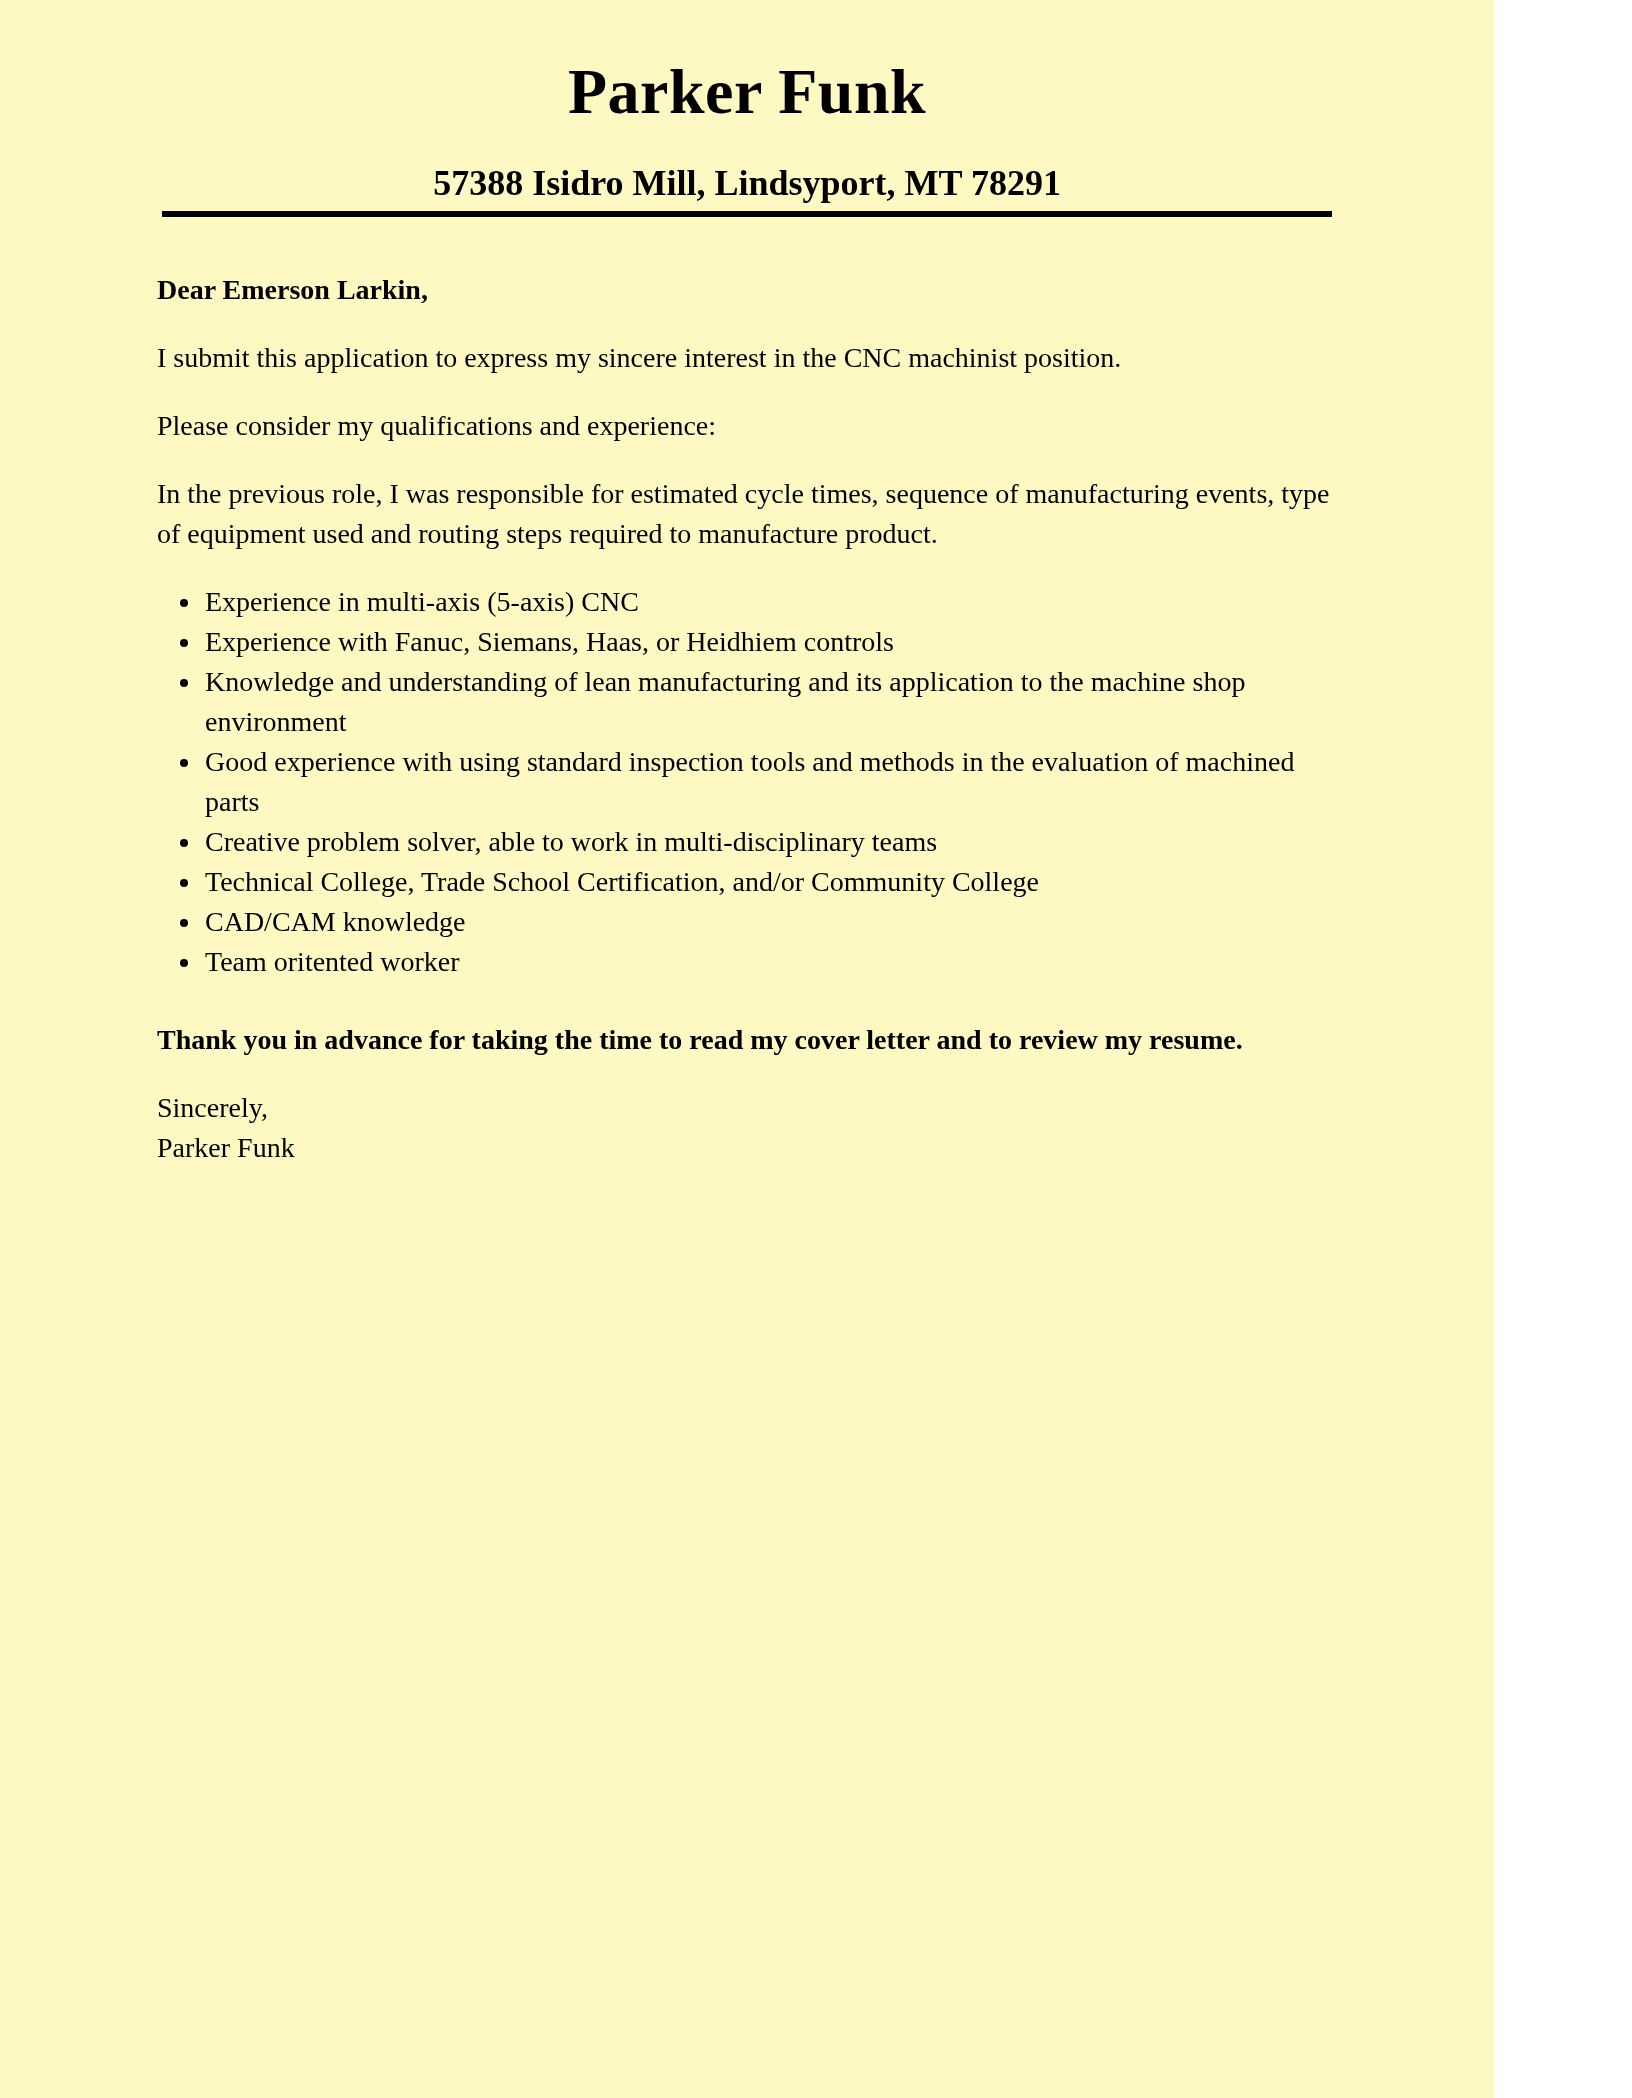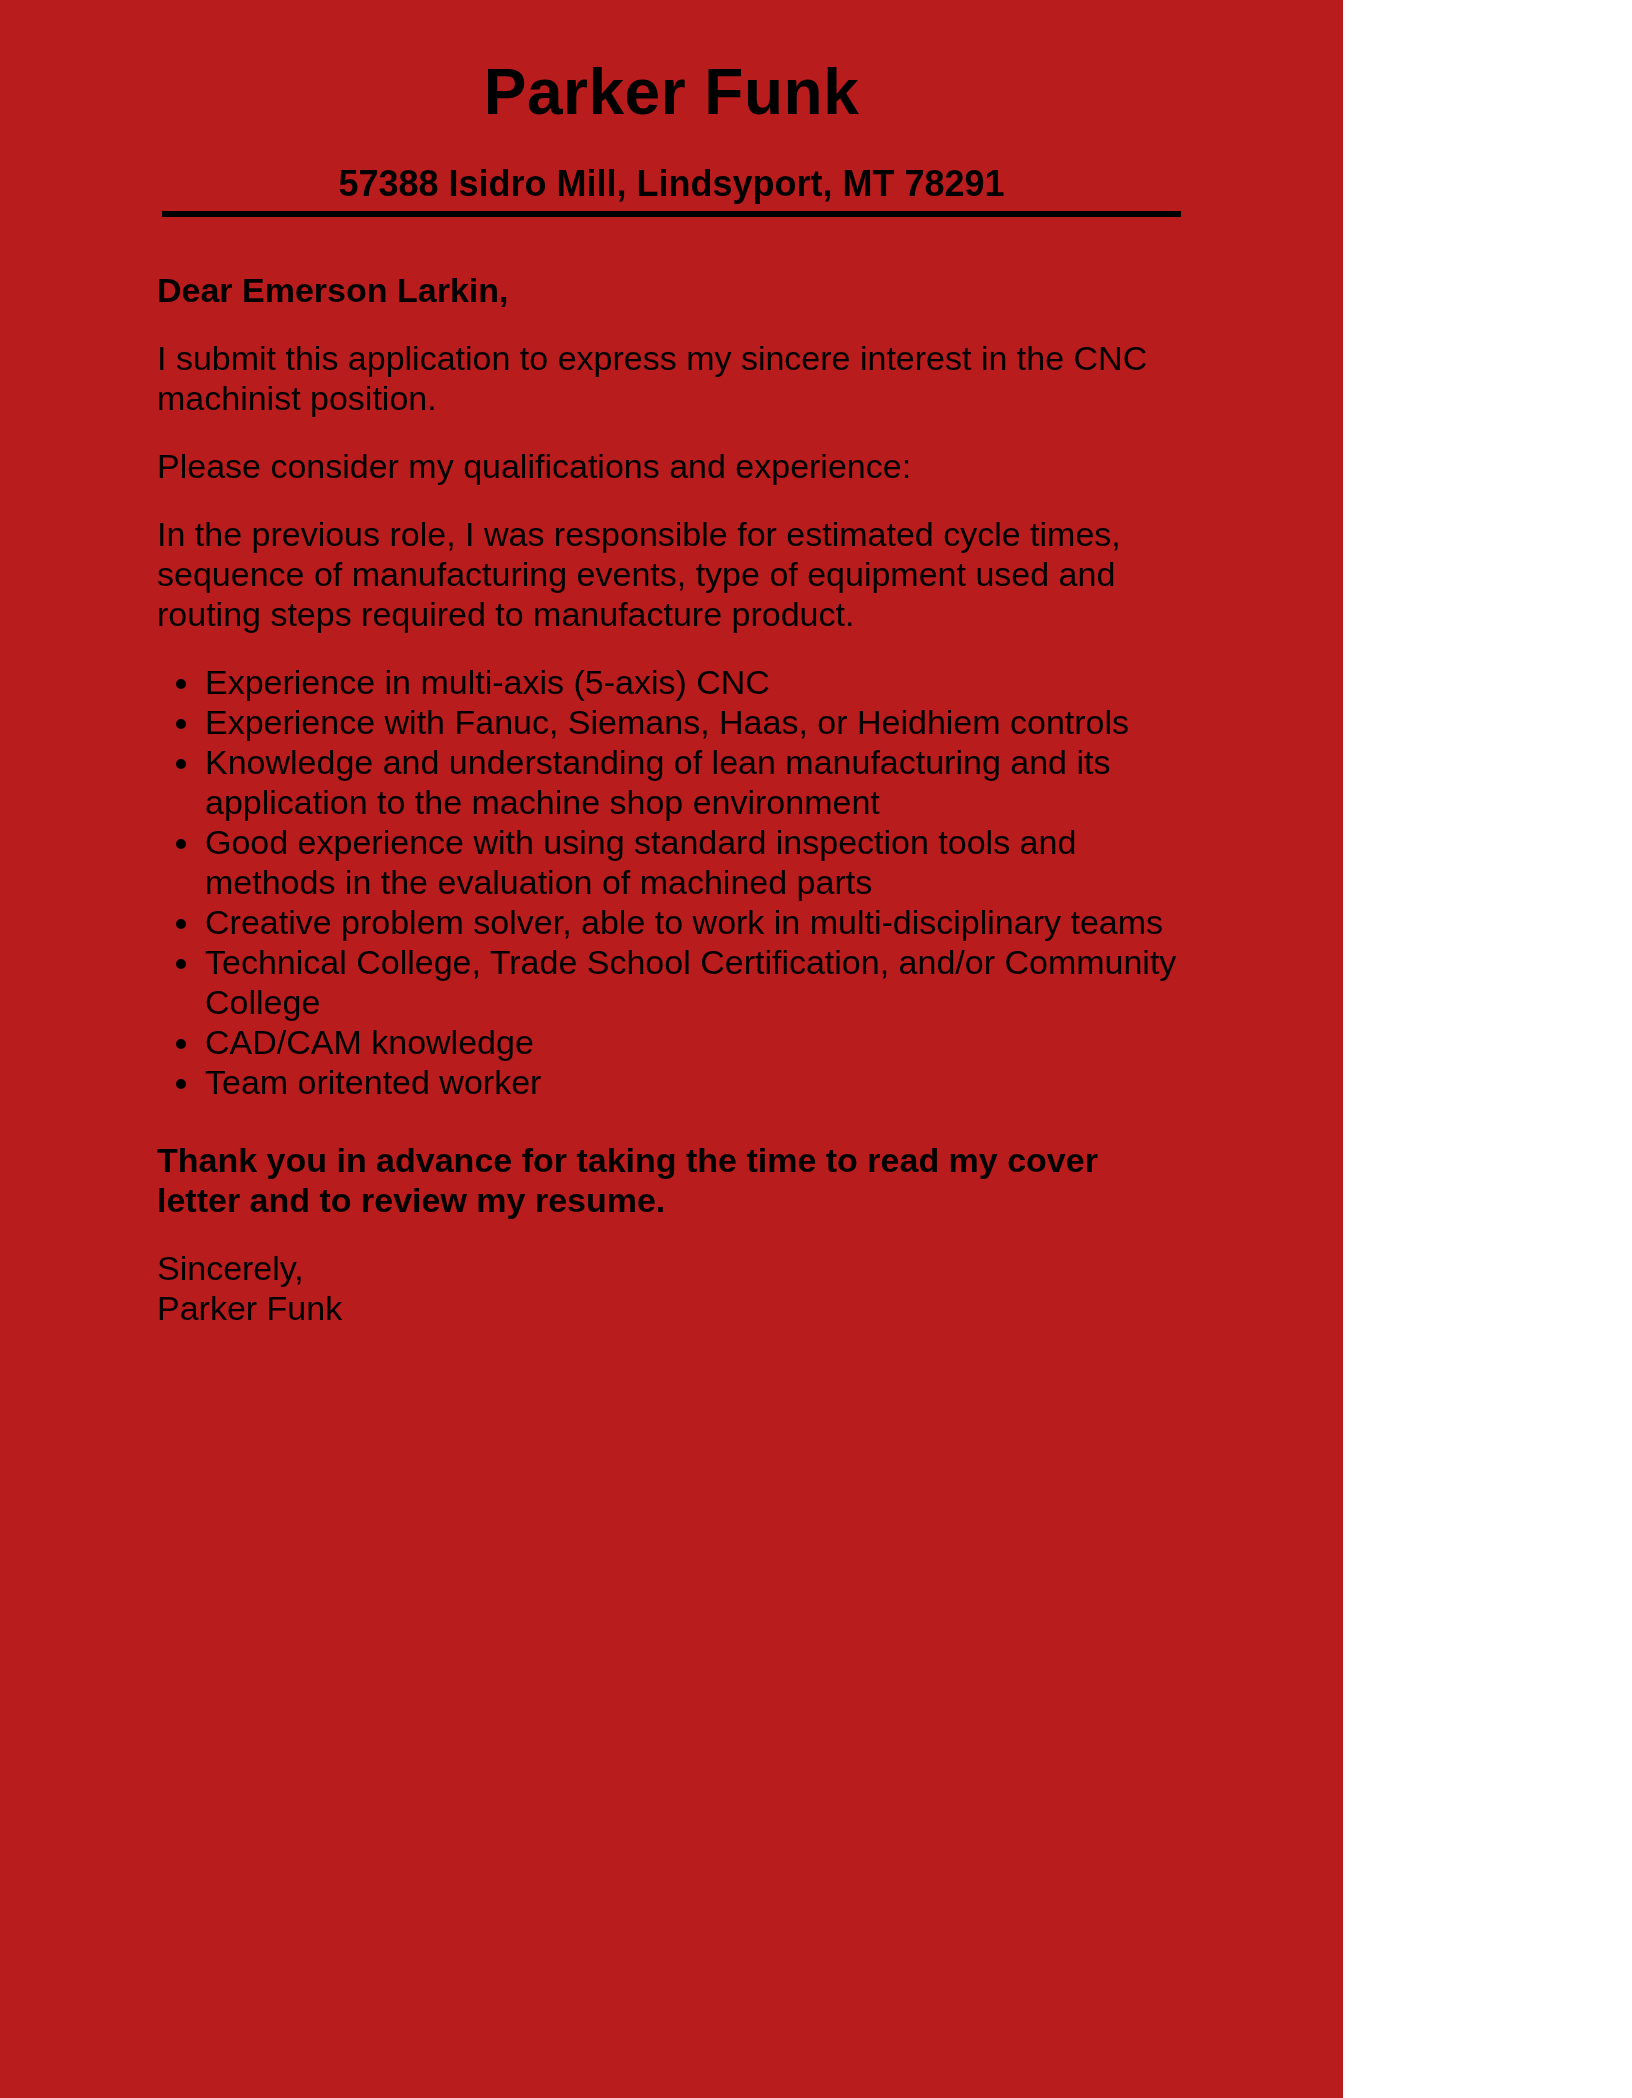--- a/index.html
+++ b/index.html
@@ -3,25 +3,25 @@
 <meta charset="utf-8">
 <style>
   * { box-sizing: border-box; }
   html, body {
     margin: 0;
     padding: 0;
     background: #ffffff;
   }
   .page {
     position: relative;
-    width: 1343px;
+    width: 1494px;
     height: 2098px;
-    background: #b91c1c;
+    background: #fef9c3;
     color: #000000;
-    font-family: Liberation Sans, sans-serif;
+    font-family: Liberation Serif, serif;
     overflow: hidden;
   }
   .content {
     padding: 0 157px;
   }
   
   .letter-head {
     text-align: center;
   }
   .head-name {
@@ -38,21 +38,21 @@
     font-weight: bold;
   }
   .head-rule {
     height: 6px;
     background: #000000;
     margin: 6px 5px 0 5px;
     border: none;
   }
   
   .letter-body {
-    font-size: 34px;
+    font-size: 28px;
     line-height: 40px;
   }
   .letter-body p {
     margin: 28px 0;
   }
   p.salutation {
     margin-top: 53px;
     font-weight: bold;
   }
   ul.qualifications {

